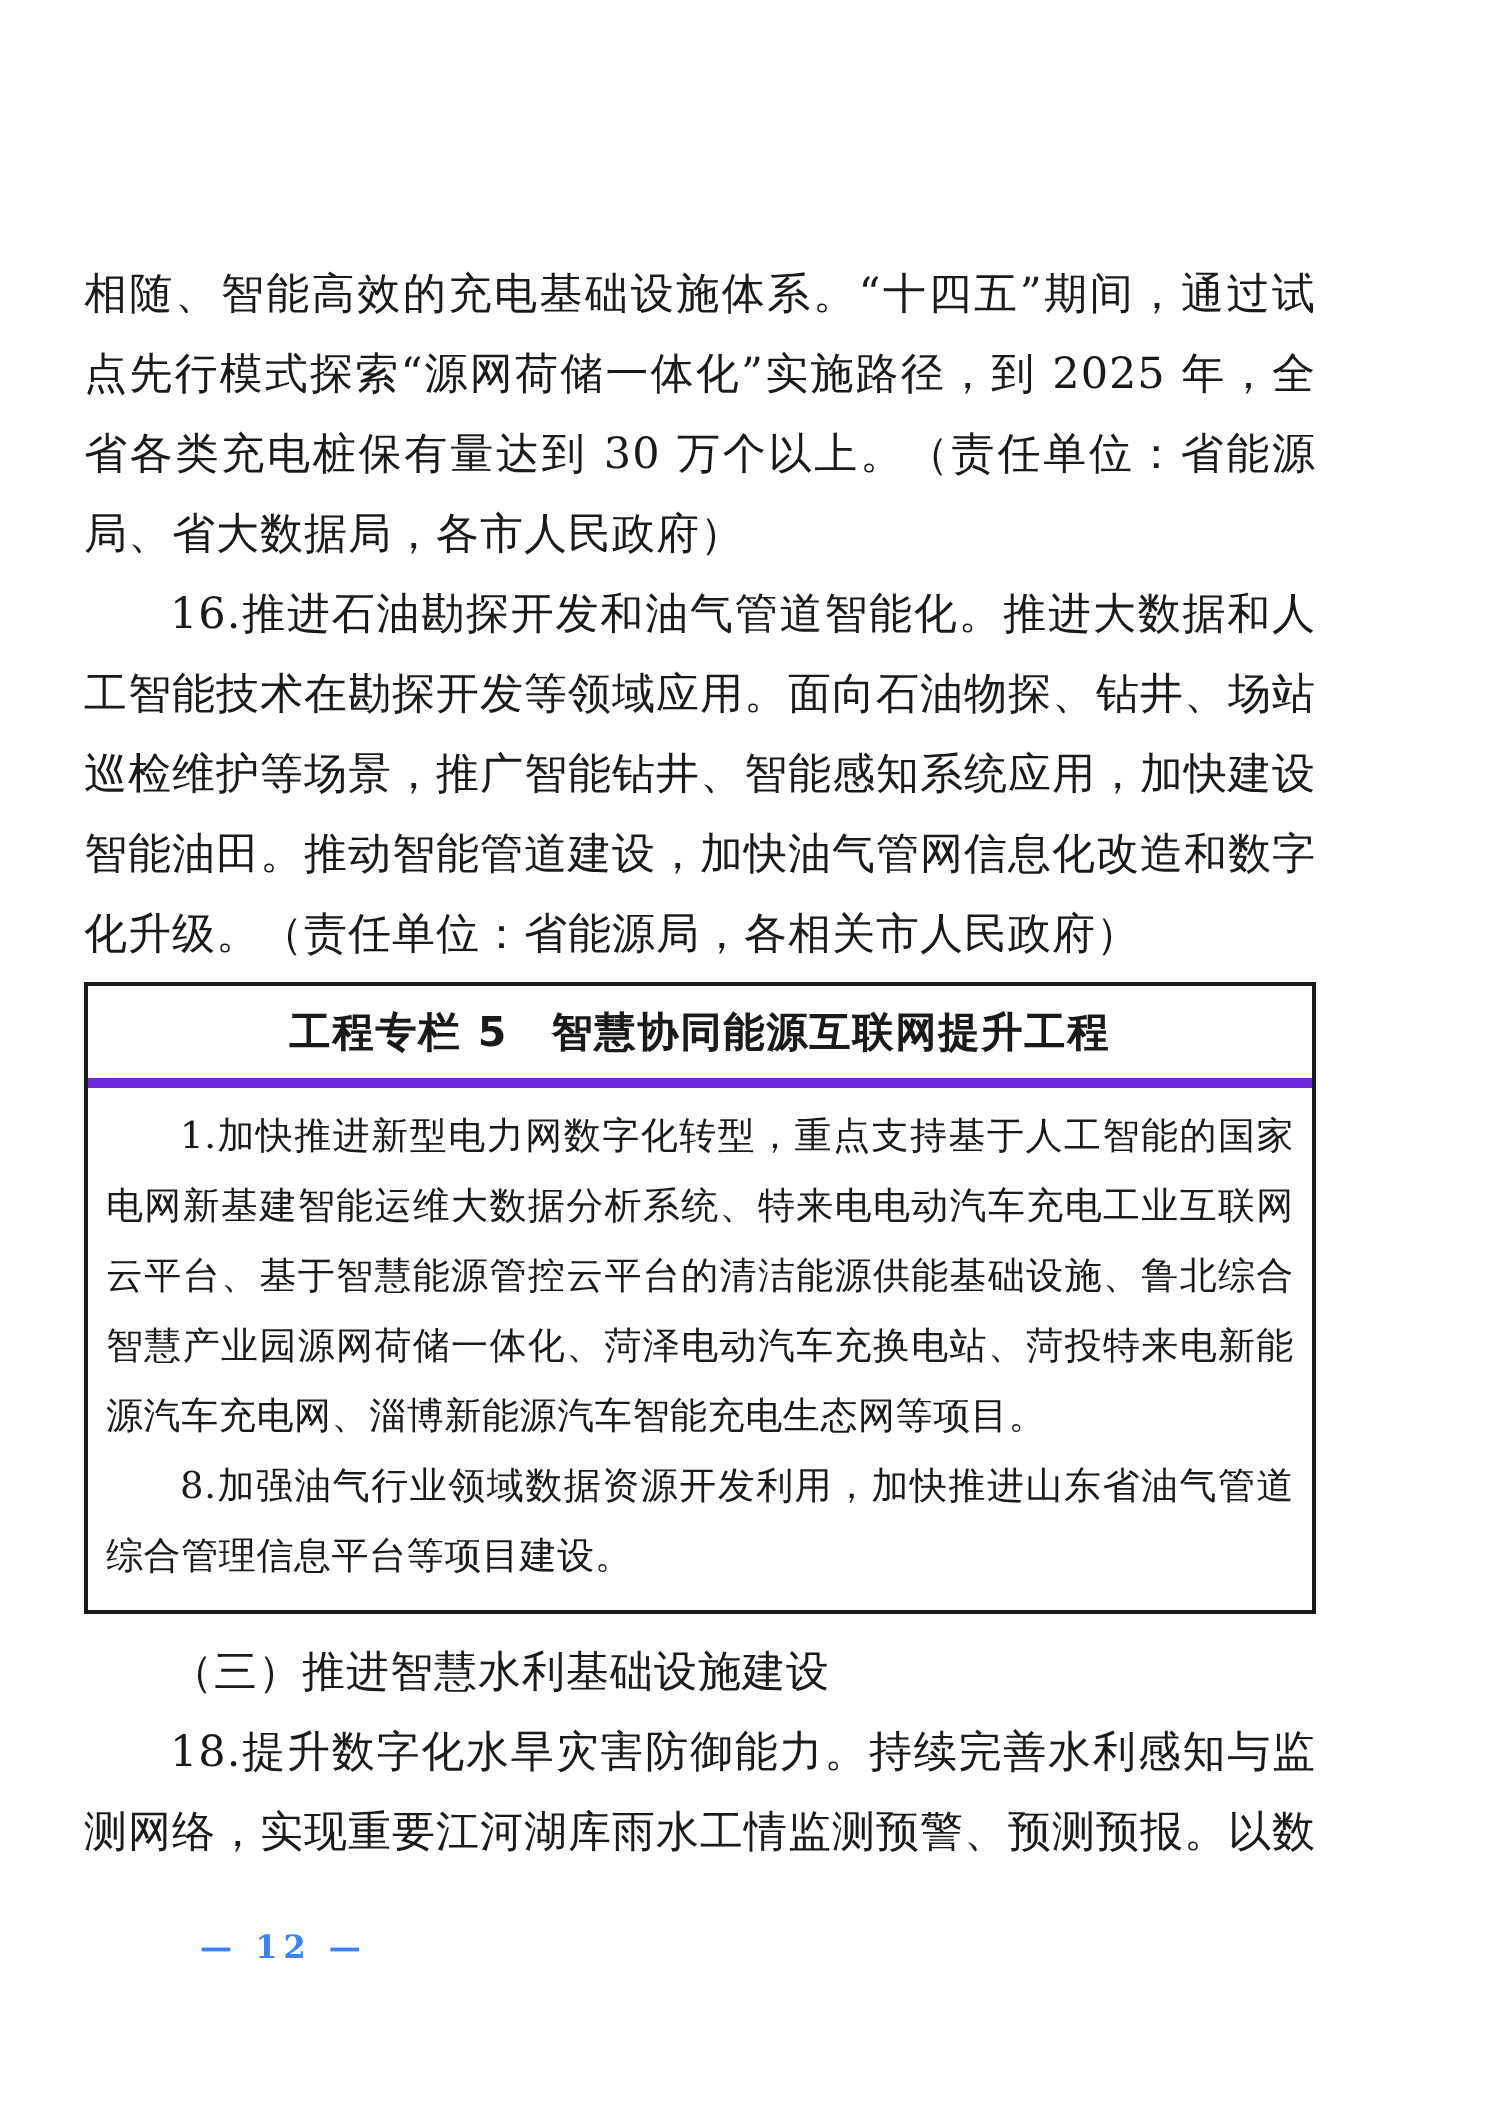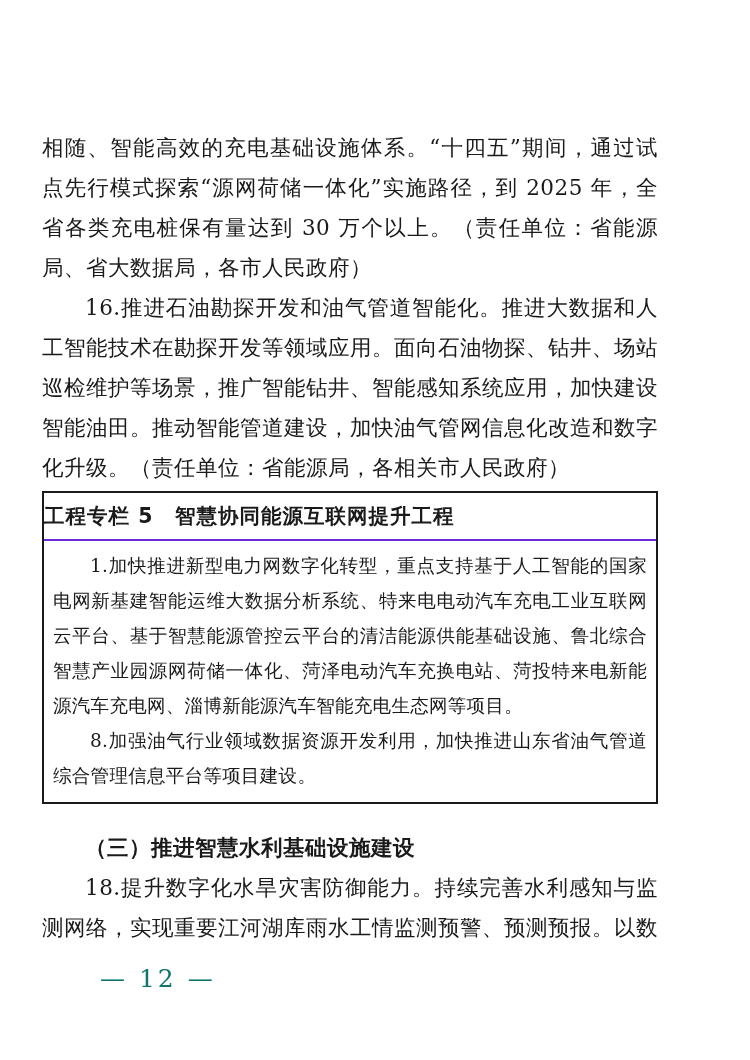--- a/index.html
+++ b/index.html
@@ -24,54 +24,56 @@
   }
   .para {
     margin: 0;
     font-size: 21.5px;
     line-height: 40px;
     text-align: justify;
     letter-spacing: 0.5px;
   }
   .indent { text-indent: 2em; }
   .heading {
-    font-weight: bold;
-    margin-top: 24px;
+    font-weight: normal;
+    margin-top: 10px;
   }
   .callout-box {
     margin-top: 3px;
     border: 2px solid #1a1a1a;
     box-sizing: border-box;
   }
   .callout-box .box-header {
     font-family: "DejaVu Sans", "Liberation Sans", sans-serif;
     font-weight: bold;
     font-size: 20.5px;
     line-height: 46px;
-    border-bottom: 2px solid #6d28d9;
+    text-align: center;
+    border-bottom: 5px solid #6d28d9;
     letter-spacing: 1px;
   }
   .callout-box .box-body {
     padding: 7px 9px 9px 9px;
   }
   .callout-box .box-para {
     margin: 0;
     font-size: 18.5px;
     line-height: 35px;
     text-align: justify;
     text-indent: 2em;
     letter-spacing: 0.3px;
   }
   .page-number {
     position: absolute;
     left: 100px;
     top: 964px;
-    font-size: 25px;
+    font-size: 16px;
     letter-spacing: 3px;
-    color: #0f766e;
+    color: #3b82f6;
+    font-weight: bold;
   }
 </style>
 </head>
 <body>
 
 <div class="page">
 
   <p class="para">相随、智能高效的充电基础设施体系。“十四五”期间，通过试点先行模式探索“源网荷储一体化”实施路径，到 2025 年，全省各类充电桩保有量达到 30 万个以上。（责任单位：省能源局、省大数据局，各市人民政府）</p>
 
   <p class="para indent">16.推进石油勘探开发和油气管道智能化。推进大数据和人工智能技术在勘探开发等领域应用。面向石油物探、钻井、场站巡检维护等场景，推广智能钻井、智能感知系统应用，加快建设智能油田。推动智能管道建设，加快油气管网信息化改造和数字化升级。（责任单位：省能源局，各相关市人民政府）</p>

